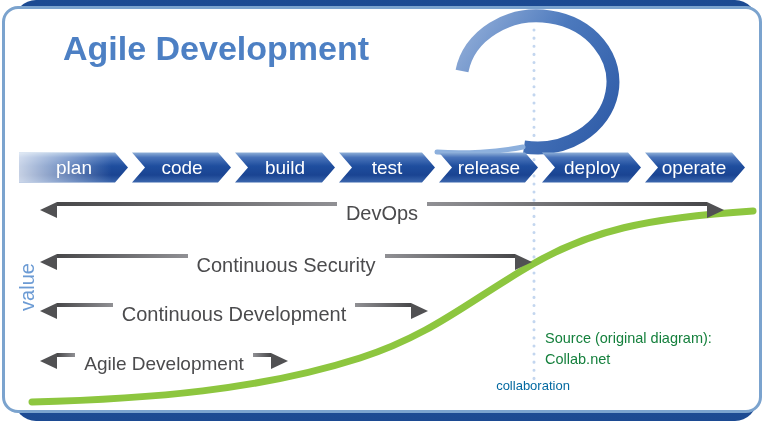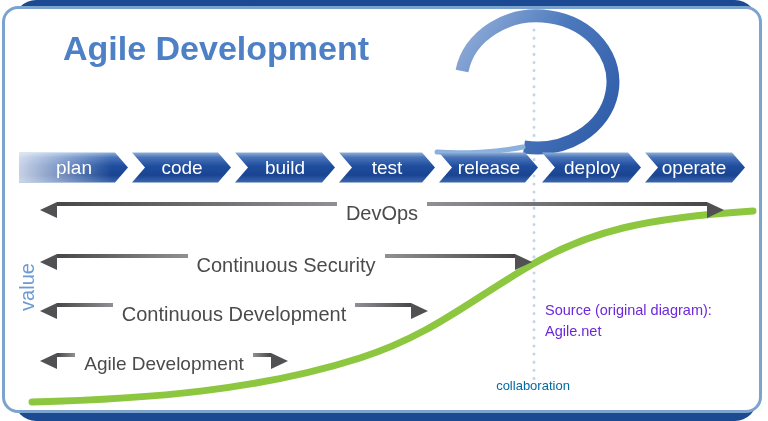--- a/index.html
+++ b/index.html
@@ -52,22 +52,22 @@
     position:absolute;left:27px;top:287px;
     transform:translate(-50%,-50%) rotate(-90deg);
     color:#6c9bd4;font-size:20px;white-space:nowrap;
   }
   .collab-label{
     position:absolute;left:533px;top:378px;transform:translateX(-50%);
     color:#0369a1;font-size:13px;white-space:nowrap;
   }
   
   .source{
-    position:absolute;left:545px;top:300px;
-    color:#6d28d9;font-size:14.5px;line-height:21px;
+    position:absolute;left:545px;top:328px;
+    color:#15803d;font-size:14.5px;line-height:21px;
   }
 </style>
 </head>
 <body>
 
 <div class="bg-navy"></div>
 <div class="card"></div>
 
 <svg class="layer">
   <line x1="534" y1="30" x2="534" y2="383" stroke="#c3d6ef" stroke-width="3" stroke-linecap="round" stroke-dasharray="0.1 8"></line>
@@ -168,14 +168,14 @@
     <path d="M 626 0.5 L 713 0.5 L 726 15.5 L 713 30.5 L 626 30.5 L 639 15.5 Z" fill="url(#gband)"></path>
     <text x="675" y="22" text-anchor="middle">operate</text>
   </g>
 </svg>
 
 <div class="value-label">value</div>
 <div class="collab-label">collaboration</div>
 
 <div class="source">
   <div>Source (original diagram):</div>
-  <div>Agile.net</div>
+  <div>Collab.net</div>
 </div>
 
 </body></html>

